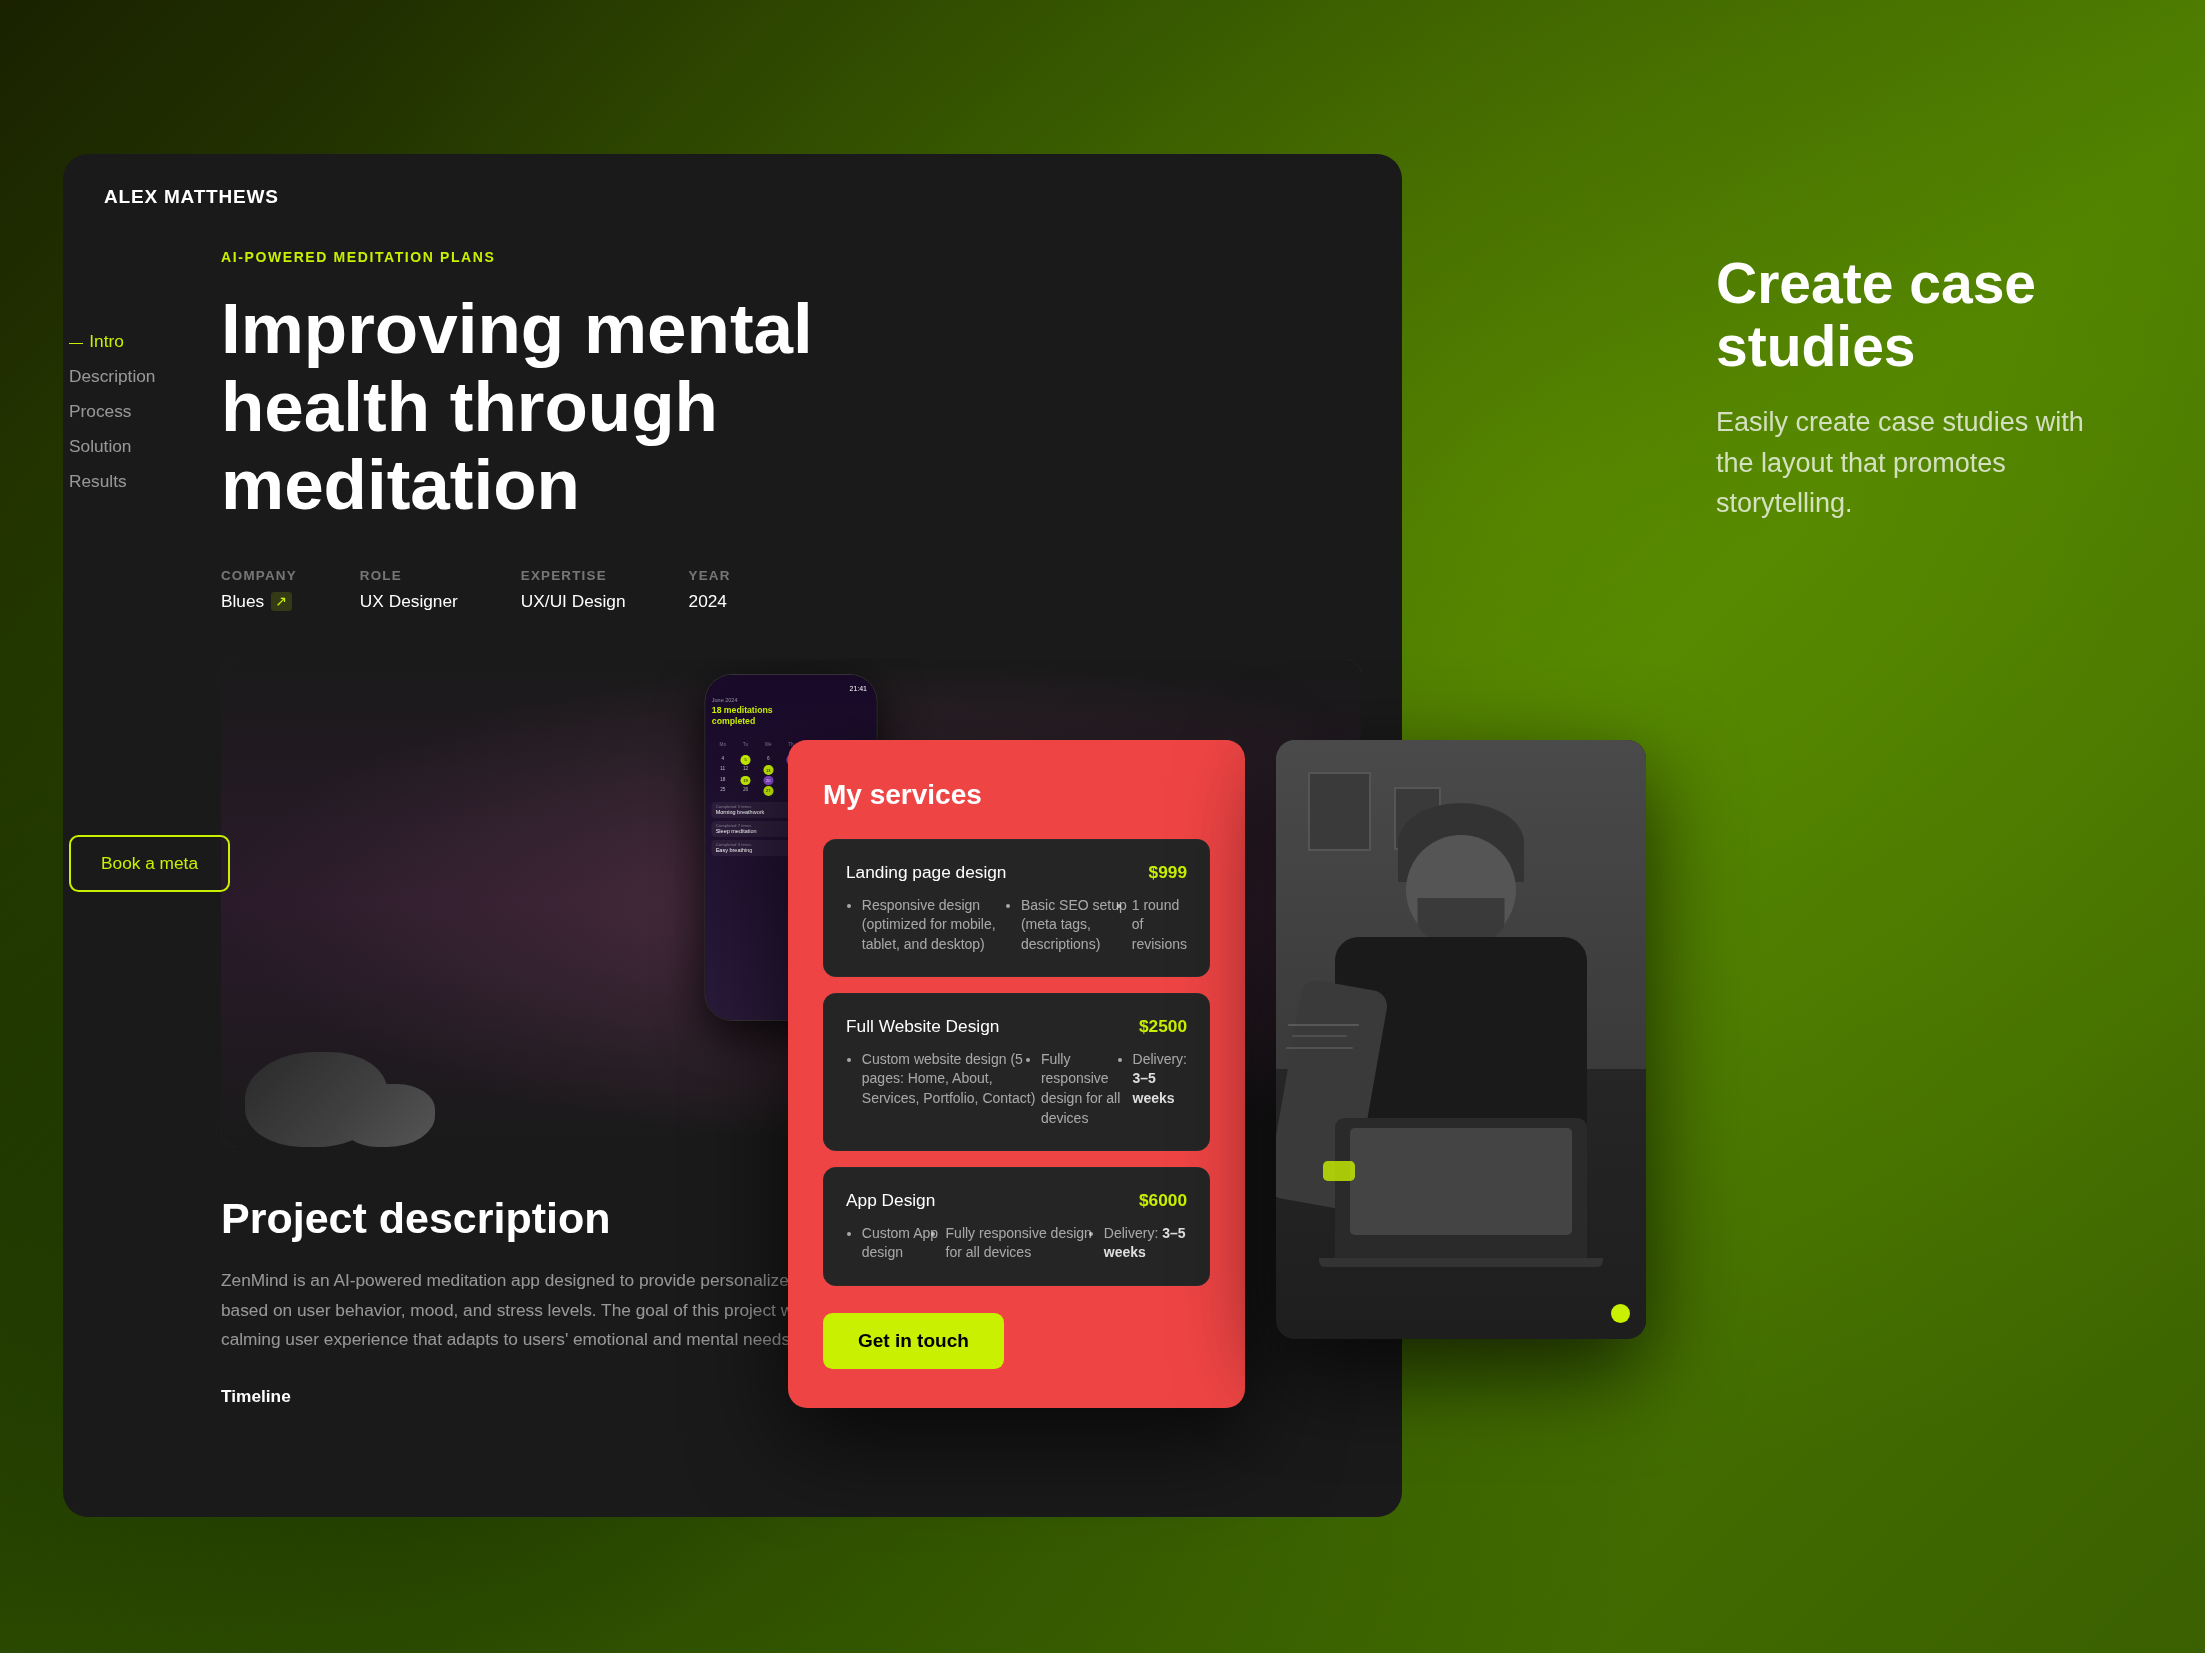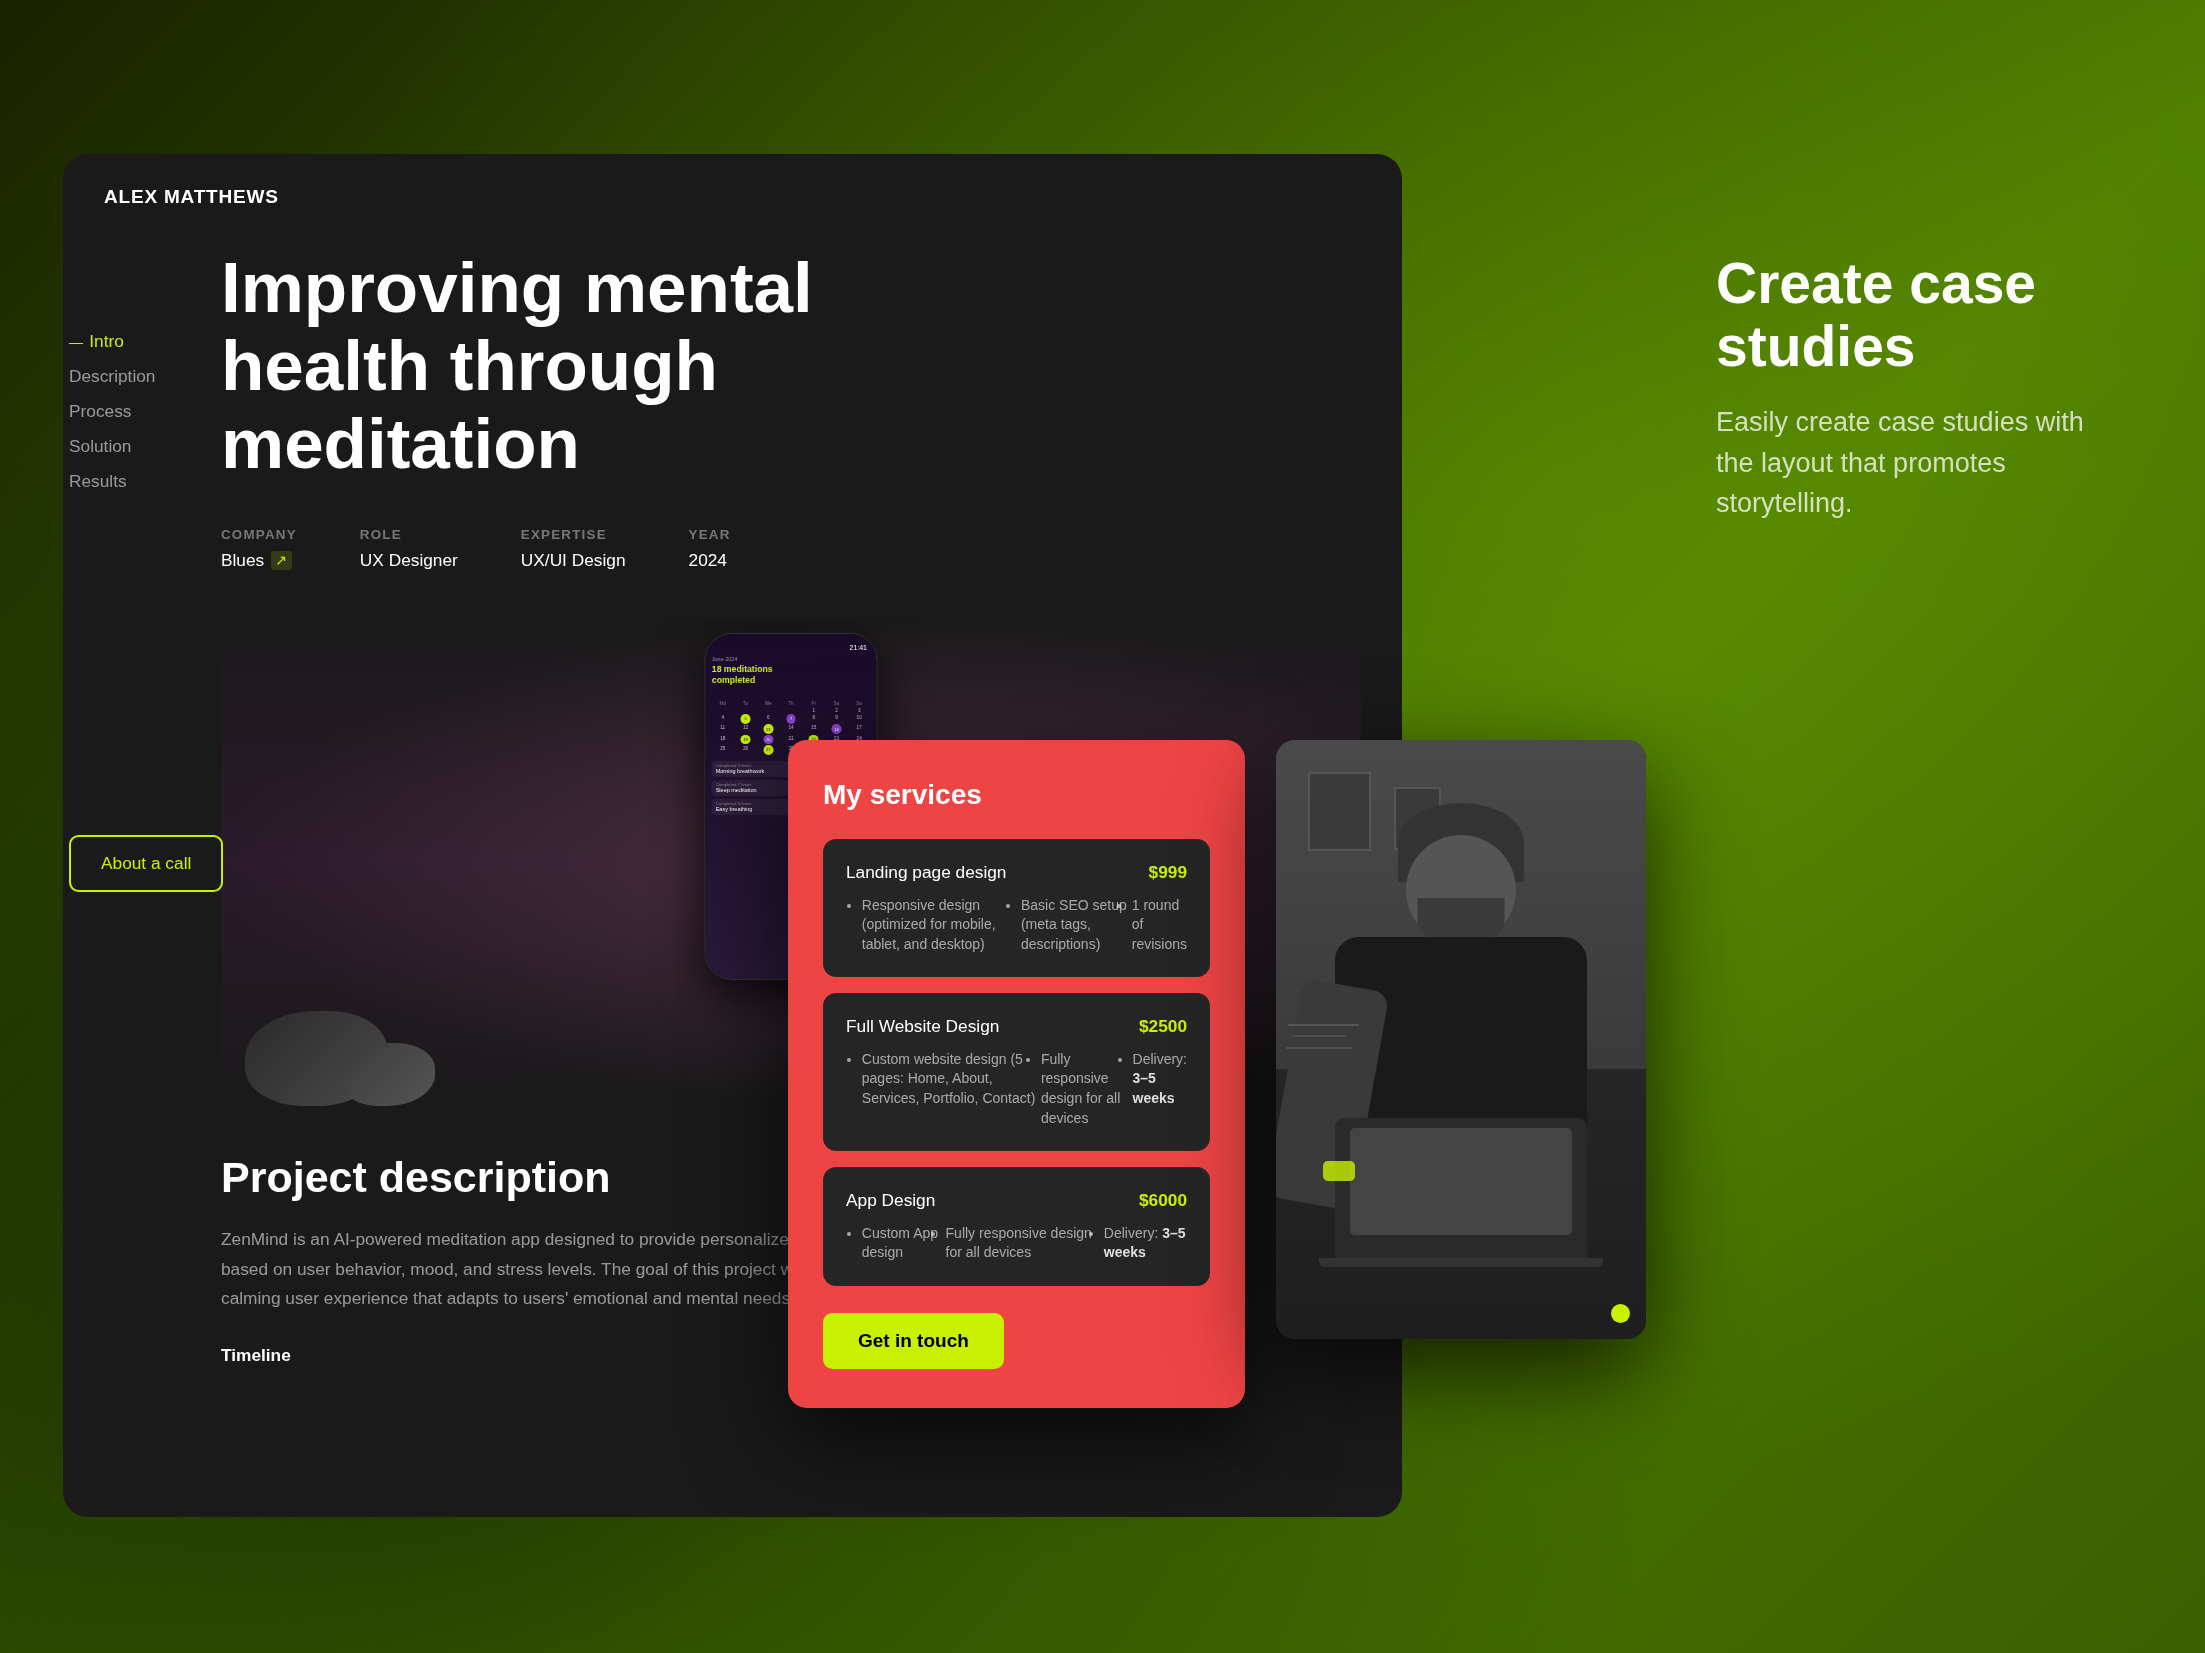--- a/index.html
+++ b/index.html
@@ -486,20 +486,21 @@
   <p>Easily create case studies with the layout that promotes storytelling.</p>
 </div>
 
 <div class="main-card">
 
   <div class="card-header">
     <span class="brand-name">ALEX MATTHEWS</span>
   </div>
 
   <div class="card-content">
+    <div class="project-tag">AI-POWERED MEDITATION PLANS</div>
     <h1 class="project-title">Improving mental health through meditation</h1>
 
     <div class="meta-row">
       <div class="meta-item">
         <div class="meta-label">COMPANY</div>
         <div class="meta-value">
           Blues <span class="arrow-icon">↗</span>
         </div>
       </div>
       <div class="meta-item">
@@ -607,21 +608,21 @@
 </div>
 
 <div class="sidebar-nav">
   <div class="sidebar-nav-item active">Intro</div>
   <div class="sidebar-nav-item">Description</div>
   <div class="sidebar-nav-item">Process</div>
   <div class="sidebar-nav-item">Solution</div>
   <div class="sidebar-nav-item">Results</div>
 </div>
 
-<button class="book-call-btn">About a call</button>
+<button class="book-call-btn">Book a meta</button>
 
 <div class="services-panel">
   <h3 class="services-title">My services</h3>
 
   
   <div class="service-card">
     <div class="service-card-header">
       <span class="service-name">Landing page design</span>
       <span class="service-price">$999</span>
     </div>

